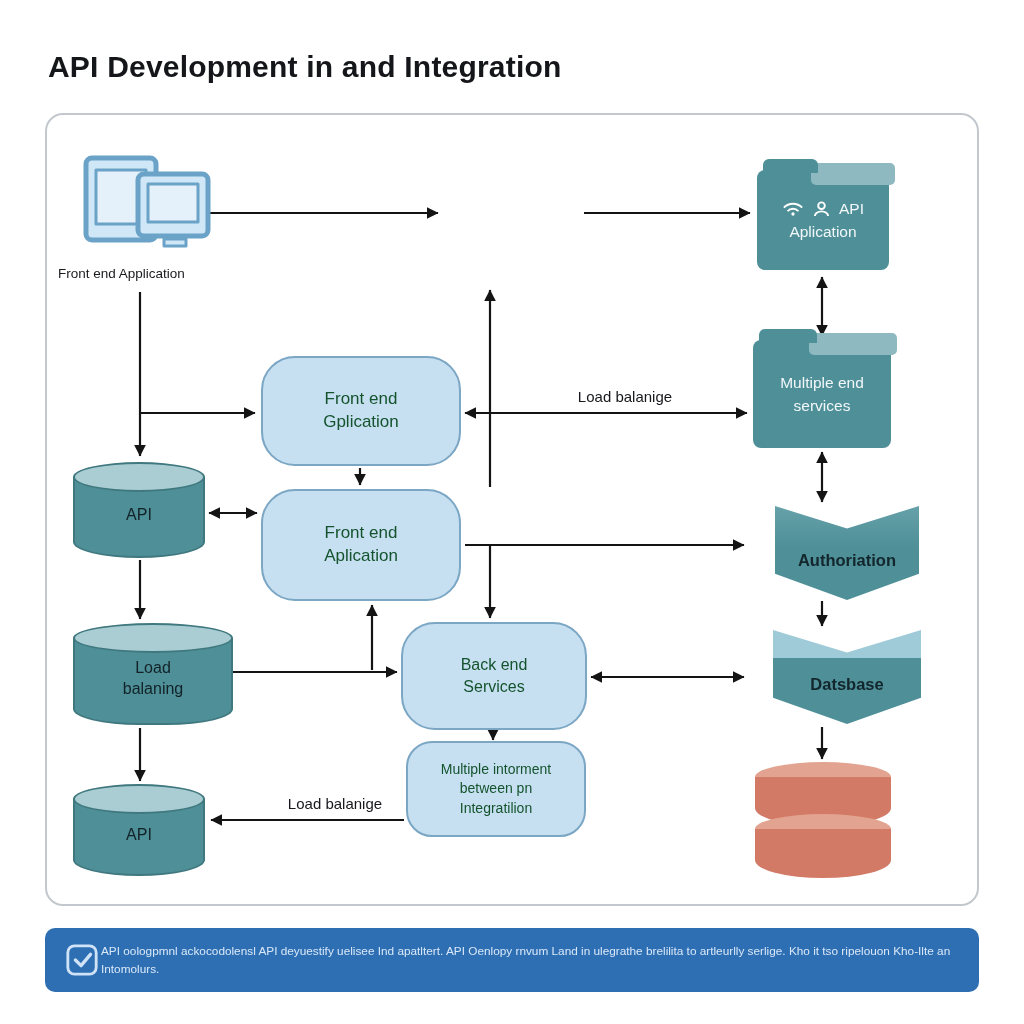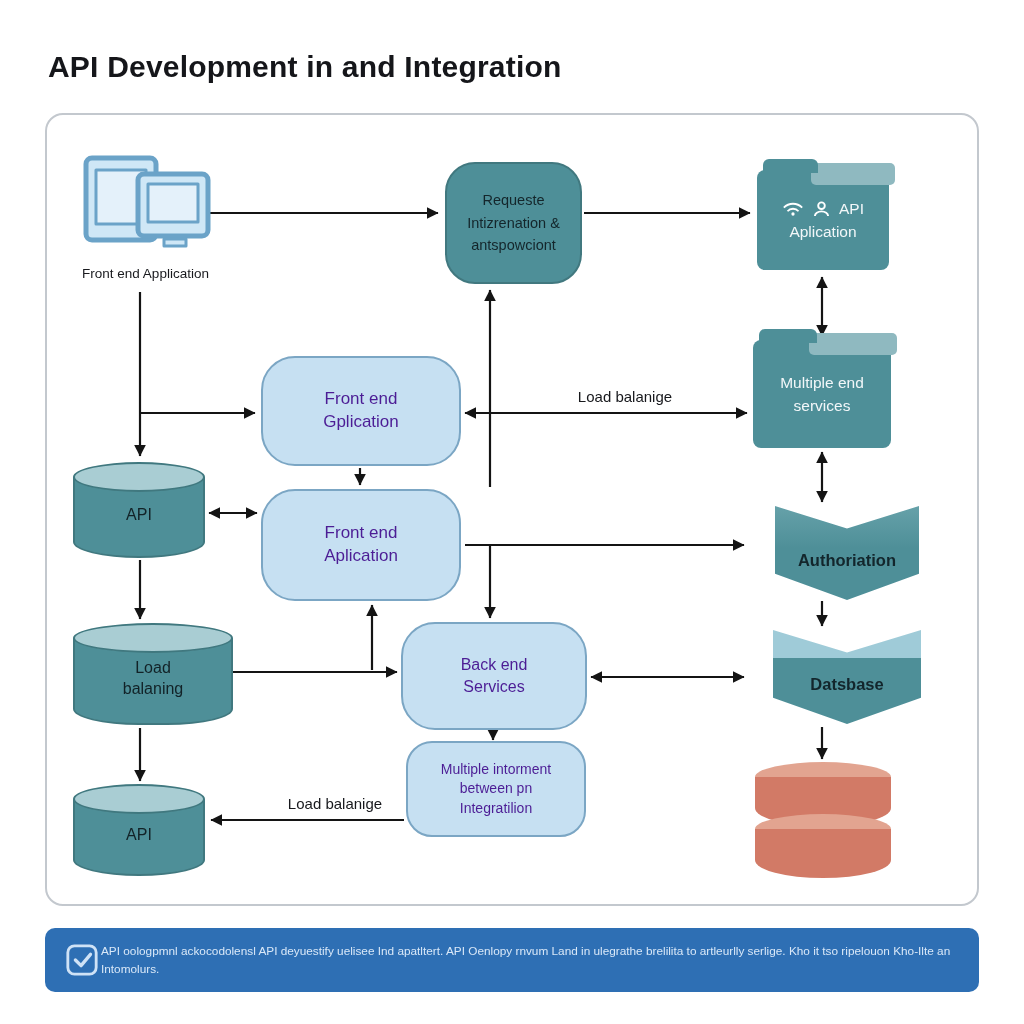--- a/index.html
+++ b/index.html
@@ -8,21 +8,21 @@
           font-family:"Liberation Sans", sans-serif; overflow:hidden; }
   .title { position:absolute; left:48px; top:50px; font-size:30px; font-weight:bold;
            color:#15161a; letter-spacing:.2px; z-index:3; }
   .frame { position:absolute; left:45px; top:113px; width:934px; height:793px;
            border:2px solid #c3c8ce; border-radius:18px; background:#fff; z-index:0; }
   .arrows { position:absolute; left:0; top:0; width:1024px; height:1024px; z-index:1; pointer-events:none; }
 
   .node { position:absolute; z-index:2; display:flex; flex-direction:column;
           align-items:center; justify-content:center; text-align:center; }
   .round { background:#c6e0f2; border:2px solid #7ba6c4; border-radius:34px;
-           color:#4c1d95; font-size:17px; line-height:1.35; }
+           color:#14532d; font-size:17px; line-height:1.35; }
   .round.small { font-size:14px; border-radius:26px; line-height:1.4; }
   .teal-round { background:#4e8f98; border:2px solid #41787f; border-radius:30px;
                 color:#14262b; font-size:14.5px; line-height:1.55; font-weight:500; }
   .folder { background:#4e8f98; border-radius:8px; color:#f2f7f9; font-size:15.5px;
             line-height:1.5; }
   .folder::before { content:""; position:absolute; top:-11px; left:6px; width:42%; height:14px;
                     background:#4e8f98; border-radius:6px 6px 0 0; }
   .folder::after { content:""; position:absolute; top:-7px; right:-6px; width:64%; height:22px;
                    background:#8fb9c0; border-radius:5px; z-index:-1; }
   .folder-row { display:flex; gap:8px; align-items:center; justify-content:center; }
@@ -41,21 +41,21 @@
               border:2px solid #40787f; border-radius:0 0 66px 66px / 0 0 16px 16px; z-index:1; }
   .cyl-label { position:absolute; inset:0; z-index:3; display:flex; flex-direction:column;
                align-items:center; justify-content:center; padding-top:10px; color:#122227;
                font-size:16px; font-weight:500; line-height:1.3; }
 
   .rcyl { position:absolute; left:0; right:0; height:64px; }
   .rtop  { position:absolute; left:0; right:0; top:0; height:30px; border-radius:50%; background:#e2a490; }
   .rbody { position:absolute; left:0; right:0; top:15px; bottom:0; background:#d27a66;
            border-radius:0 0 68px 68px / 0 0 18px 18px; }
 
-  .icon-caption { position:absolute; left:58px; top:266px; width:175px; text-align:center;
+  .icon-caption { position:absolute; left:58px; top:266px; width:175px; text-align:left;
                   font-size:13.5px; color:#191a1e; z-index:2; }
   .edge-label { position:absolute; z-index:2; text-align:center; font-size:15px; color:#17181c; }
 
   .banner { position:absolute; left:45px; top:928px; width:934px; height:64px; background:#2e6fb4;
             border-radius:10px; display:flex; align-items:center; gap:2px;
             padding:0 22px 0 20px; z-index:2; }
   .banner-text { color:#d9e8f8; font-size:11.8px; line-height:1.55; }
 </style>
 </head>
 <body>
@@ -103,25 +103,20 @@
         <rect x="8" y="8" width="70" height="82" rx="6"></rect>
         <rect x="18" y="20" width="50" height="54" fill="#e4f1fa" stroke-width="3"></rect>
         <rect x="60" y="24" width="70" height="62" rx="6"></rect>
         <rect x="70" y="34" width="50" height="38" fill="#e4f1fa" stroke-width="3"></rect>
         <rect x="86" y="89" width="22" height="7" stroke-width="3"></rect>
       </g>
     </svg>
   </div>
   <div class="icon-caption">Front end Application</div>
 
-  <div class="node teal-round" style="left:445px; top:162px; width:137px; height:122px;">
-    <span>Requeste</span>
-    <span>Intizrenation &amp;</span>
-    <span>antspowciont</span>
-  </div>
 
   <div class="node folder" style="left:757px; top:170px; width:132px; height:100px;">
     <div class="folder-row">
       <span class="ficon">
         <svg viewBox="0 0 24 18" width="22" height="17">
           <path d="M2 8 a14 14 0 0 1 20 0" fill="none" stroke="#fff" stroke-width="2"></path>
           <path d="M6 12 a8 8 0 0 1 12 0" fill="none" stroke="#fff" stroke-width="2"></path>
           <circle cx="12" cy="15" r="1.8" fill="#fff"></circle>
         </svg>
       </span>

